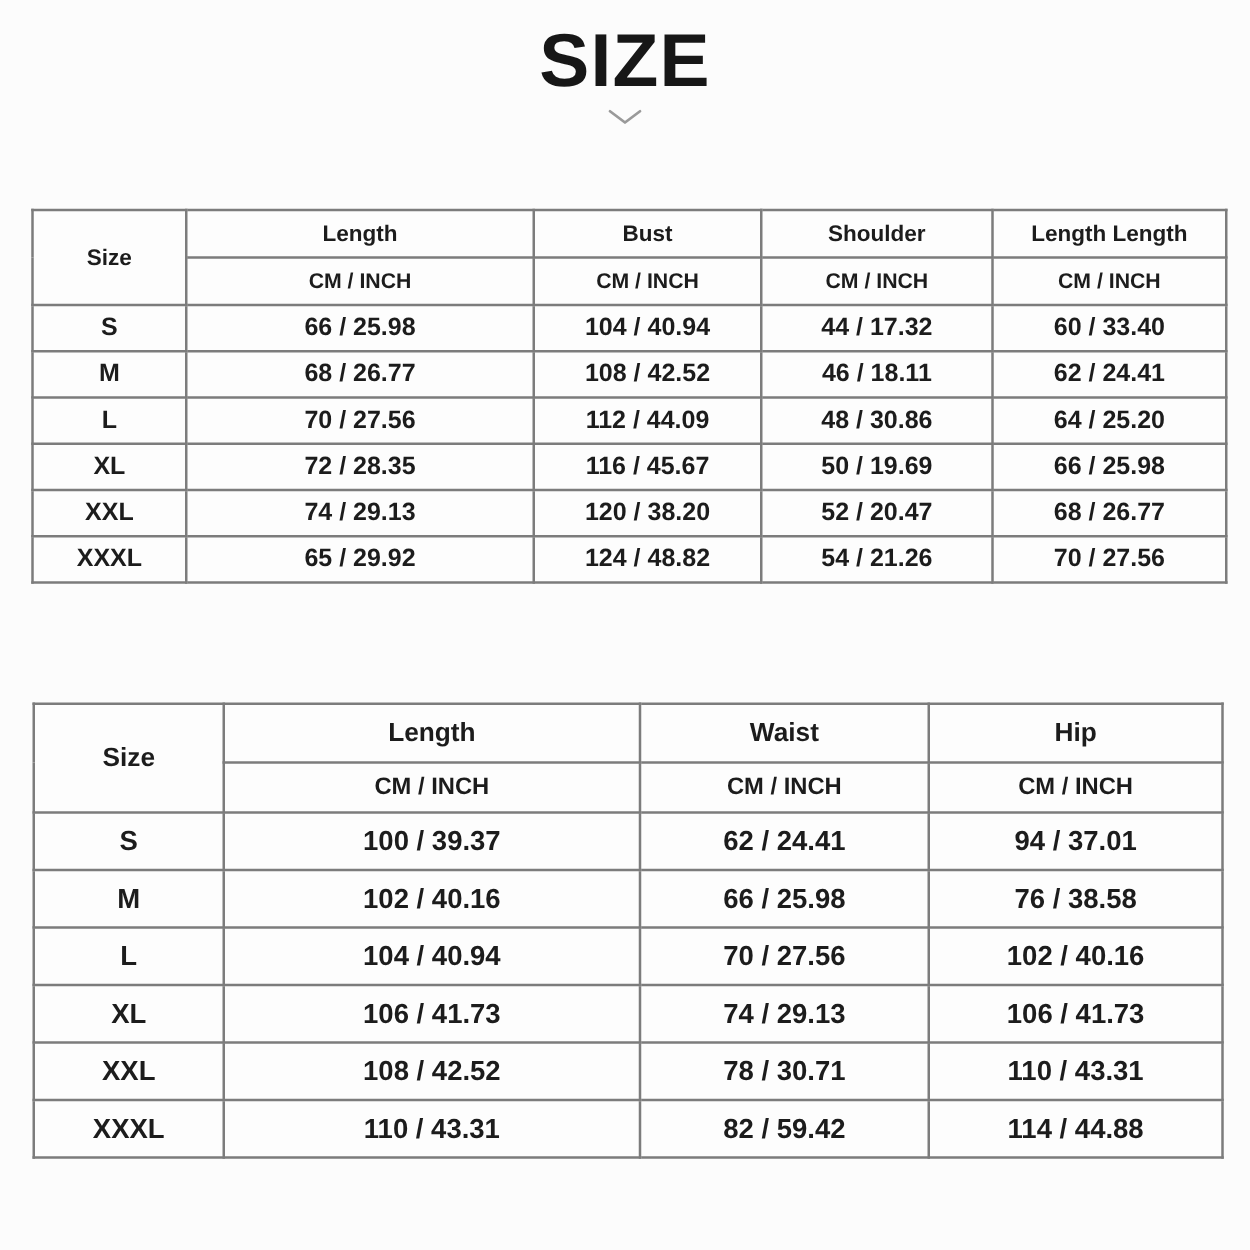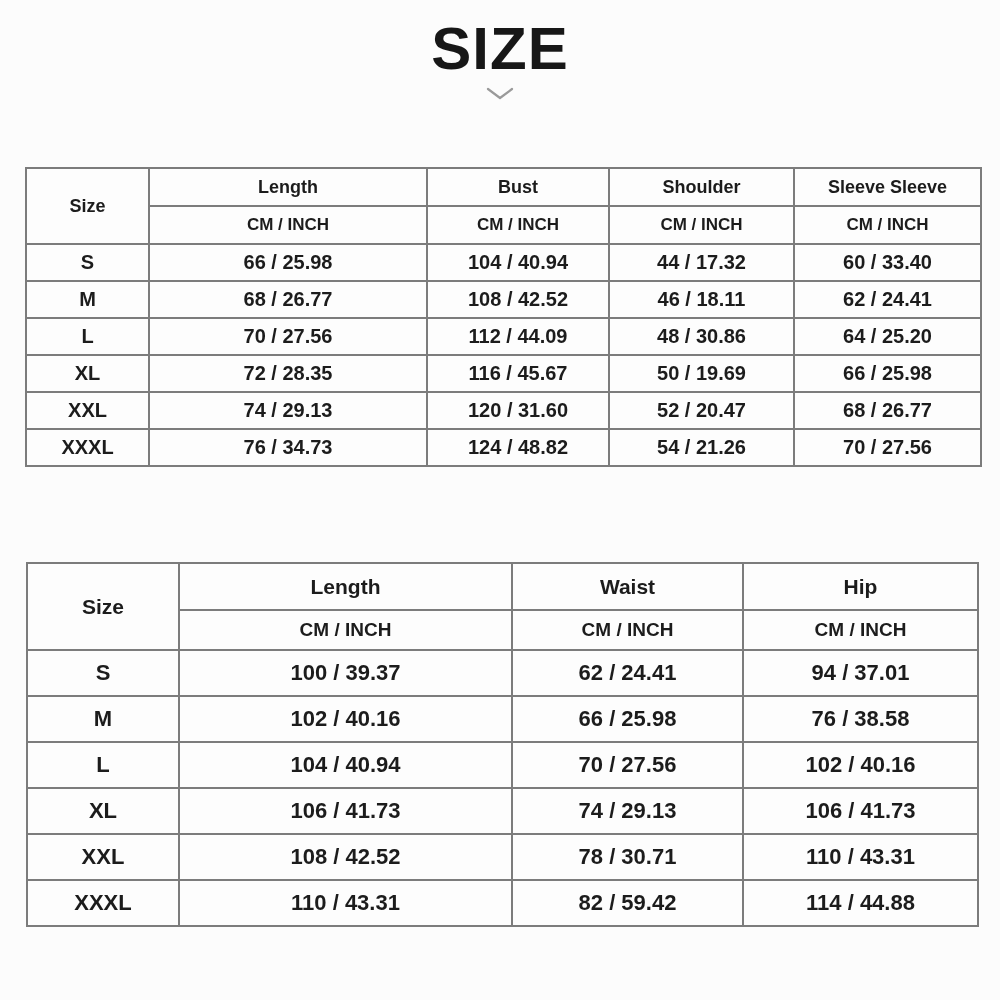--- a/index.html
+++ b/index.html
@@ -93,21 +93,21 @@
         <col style="width:182px">
       <col style="width:185px">
         <col style="width:187px">
     </colgroup>
     <thead>
       <tr class="col-row">
         <th class="corner-th" rowspan="2">Size</th>
         <th>Length</th>
         <th>Bust</th>
         <th>Shoulder</th>
-        <th>Sleeve Sleeve</th>
+        <th>Length Length</th>
       </tr>
       <tr class="unit-row">
         <th>CM / INCH</th>
         <th>CM / INCH</th>
         <th>CM / INCH</th>
         <th>CM / INCH</th>
       </tr>
     </thead>
     <tbody id="tbody-1">
         <tr>
@@ -134,27 +134,27 @@
         <tr>
           <td>XL</td>
           <td>72 / 28.35</td>
           <td>116 / 45.67</td>
           <td>50 / 19.69</td>
           <td>66 / 25.98</td>
         </tr>
         <tr>
           <td>XXL</td>
           <td>74 / 29.13</td>
-          <td>120 / 31.60</td>
+          <td>120 / 38.20</td>
           <td>52 / 20.47</td>
           <td>68 / 26.77</td>
         </tr>
         <tr>
           <td>XXXL</td>
-          <td>76 / 34.73</td>
+          <td>65 / 29.92</td>
           <td>124 / 48.82</td>
           <td>54 / 21.26</td>
           <td>70 / 27.56</td>
         </tr>
       </tbody>
   </table>
 
   <table class="size-table" id="table-2">
     <colgroup>
       <col style="width:152px">

